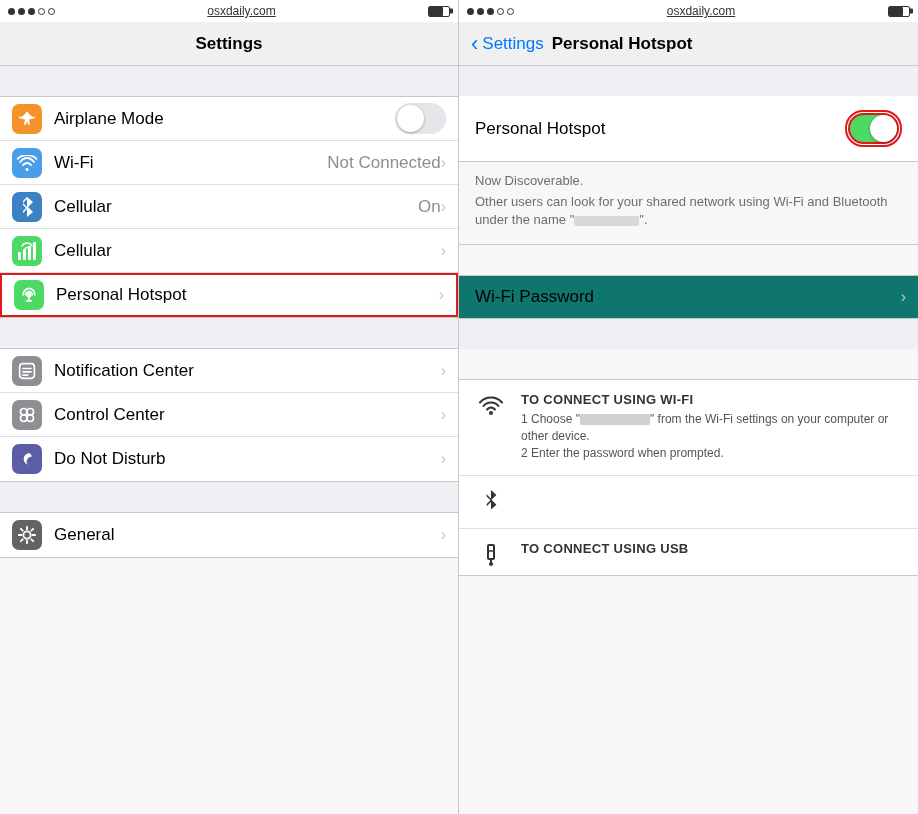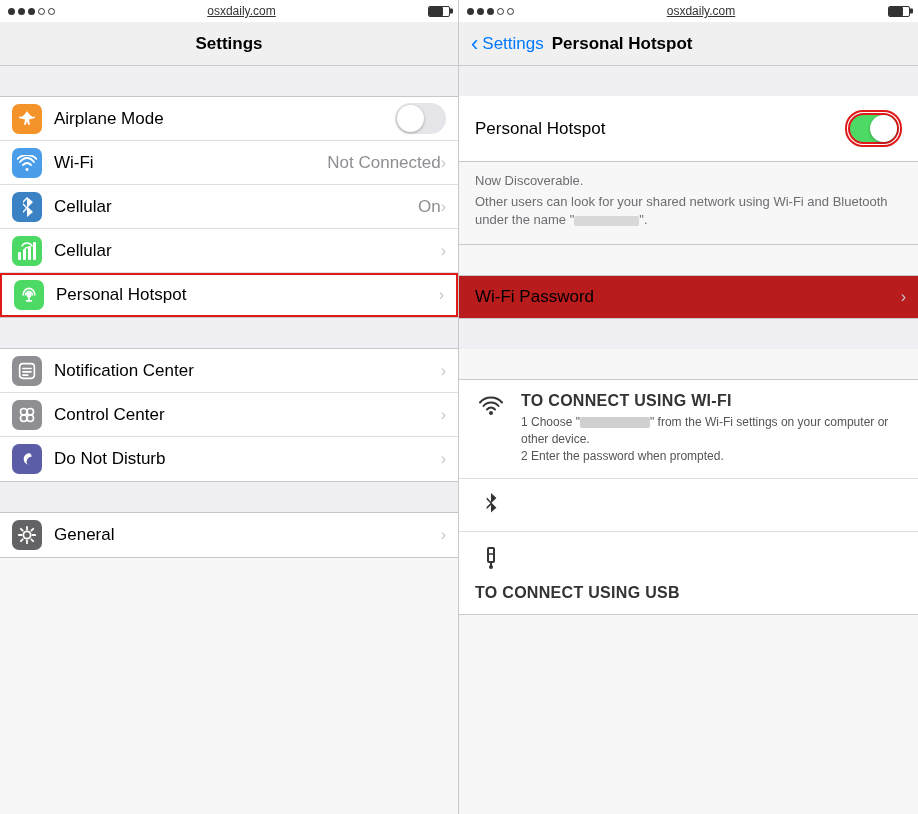--- a/index.html
+++ b/index.html
@@ -213,21 +213,21 @@
     .discoverable-text {
       background: #f7f7f7;
       padding: 10px 16px 14px 16px;
       font-size: 13px;
       color: #6d6d72;
       line-height: 1.4;
       border-bottom: 1px solid #c8c8c8;
     }
 
     .wifi-password-row {
-      background: #b91c1c;
+      background: #0f766e;
       border-bottom: 1px solid #c8c8c8;
       border-top: 1px solid #c8c8c8;
       display: flex;
       align-items: center;
       height: 44px;
       padding: 0 12px 0 16px;
       margin-top: 30px;
     }
     .wifi-password-label {
       font-size: 17px;
@@ -258,21 +258,21 @@
       align-items: flex-start;
       justify-content: center;
       padding-top: 2px;
       color: #333;
     }
 
     .instr-text {
       flex: 1;
     }
     .instr-title {
-      font-size: 16px;
+      font-size: 13px;
       font-weight: 600;
       color: #333;
       margin-bottom: 4px;
       letter-spacing: 0.3px;
     }
     .instr-body {
       font-size: 12px;
       color: #555;
       line-height: 1.45;
     }
@@ -513,21 +513,21 @@
       </div>
 
       <div class="instruction-row">
         <div class="instr-icon">
           <svg width="18" height="26" viewBox="0 0 14 24">
             <path d="M7 0 L12 4.5 L7.5 9 L12 13.5 L7 18 L7 11 L3 15 L3 13 L6.5 9.5 L3 6 L3 4 L7 8 Z" fill="#333"></path>
           </svg>
         </div>
       </div>
 
-      <div class="instruction-row" style="border-bottom:none; padding-bottom:8px;flex-direction:column;">
+      <div class="instruction-row" style="border-bottom:none; padding-bottom:8px;">
         <div class="instr-icon">
           <svg width="24" height="24" viewBox="0 0 24 24">
             <rect x="9" y="2" width="6" height="14" rx="1" fill="none" stroke="#333" stroke-width="2"></rect>
             <path d="M9 8 L15 8" stroke="#333" stroke-width="1.5"></path>
             <path d="M12 16 L12 20" stroke="#333" stroke-width="2" stroke-linecap="round"></path>
             <circle cx="12" cy="21" r="2" fill="#333"></circle>
           </svg>
         </div>
         <div class="instr-text">
           <div class="instr-title">TO CONNECT USING USB</div>

